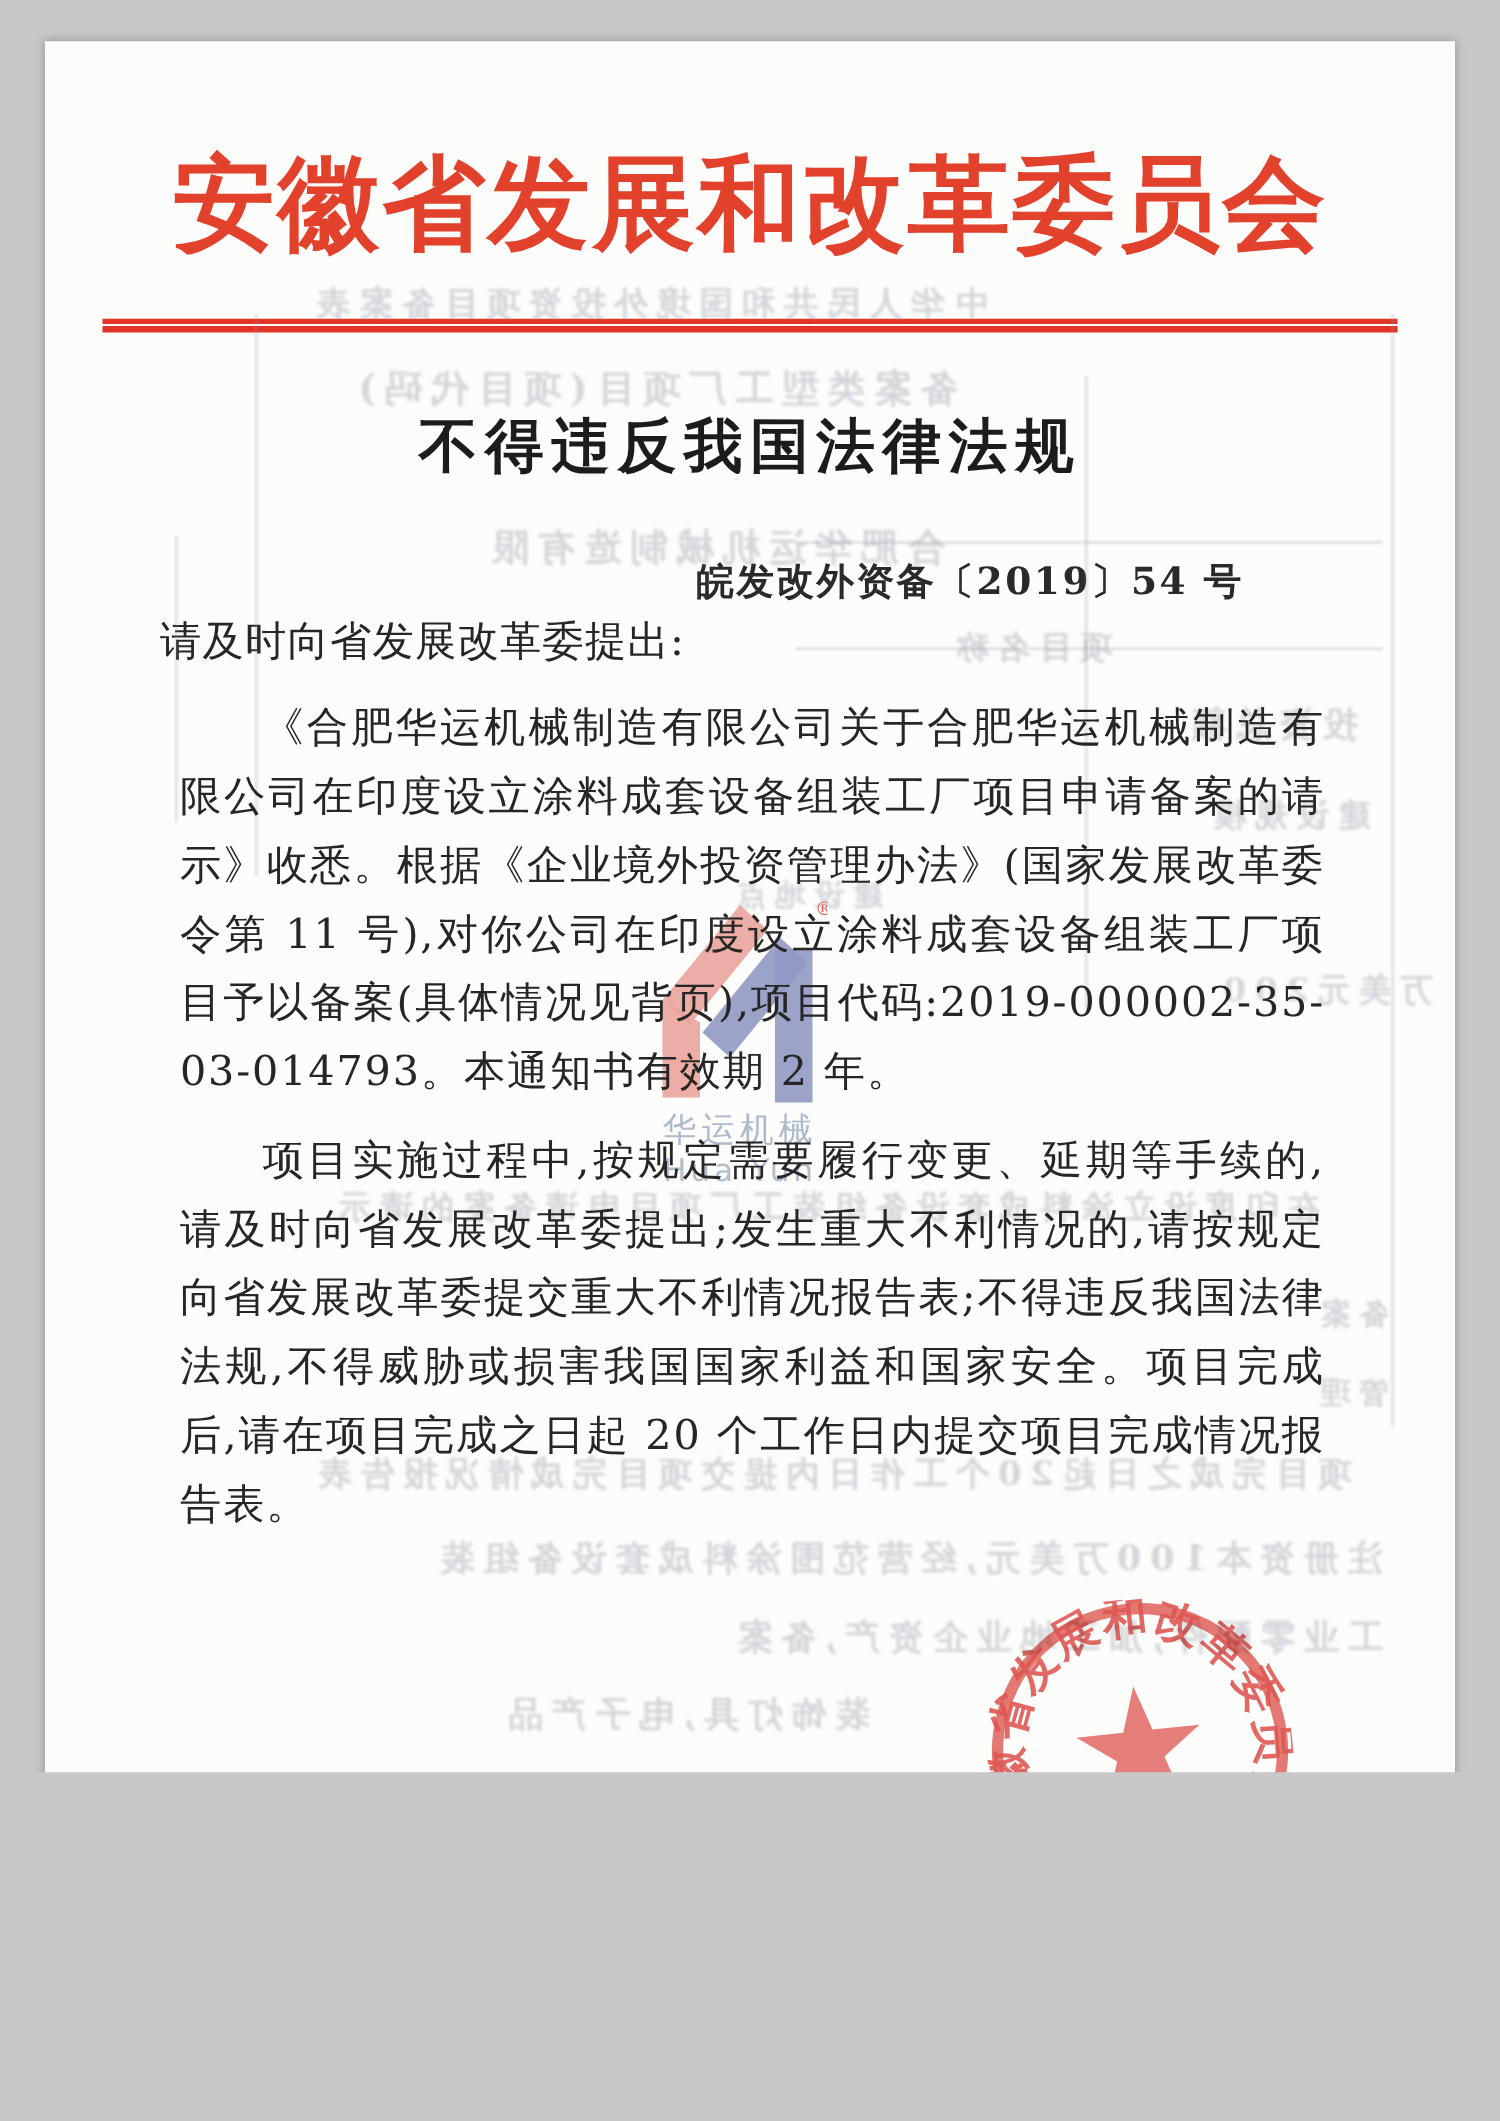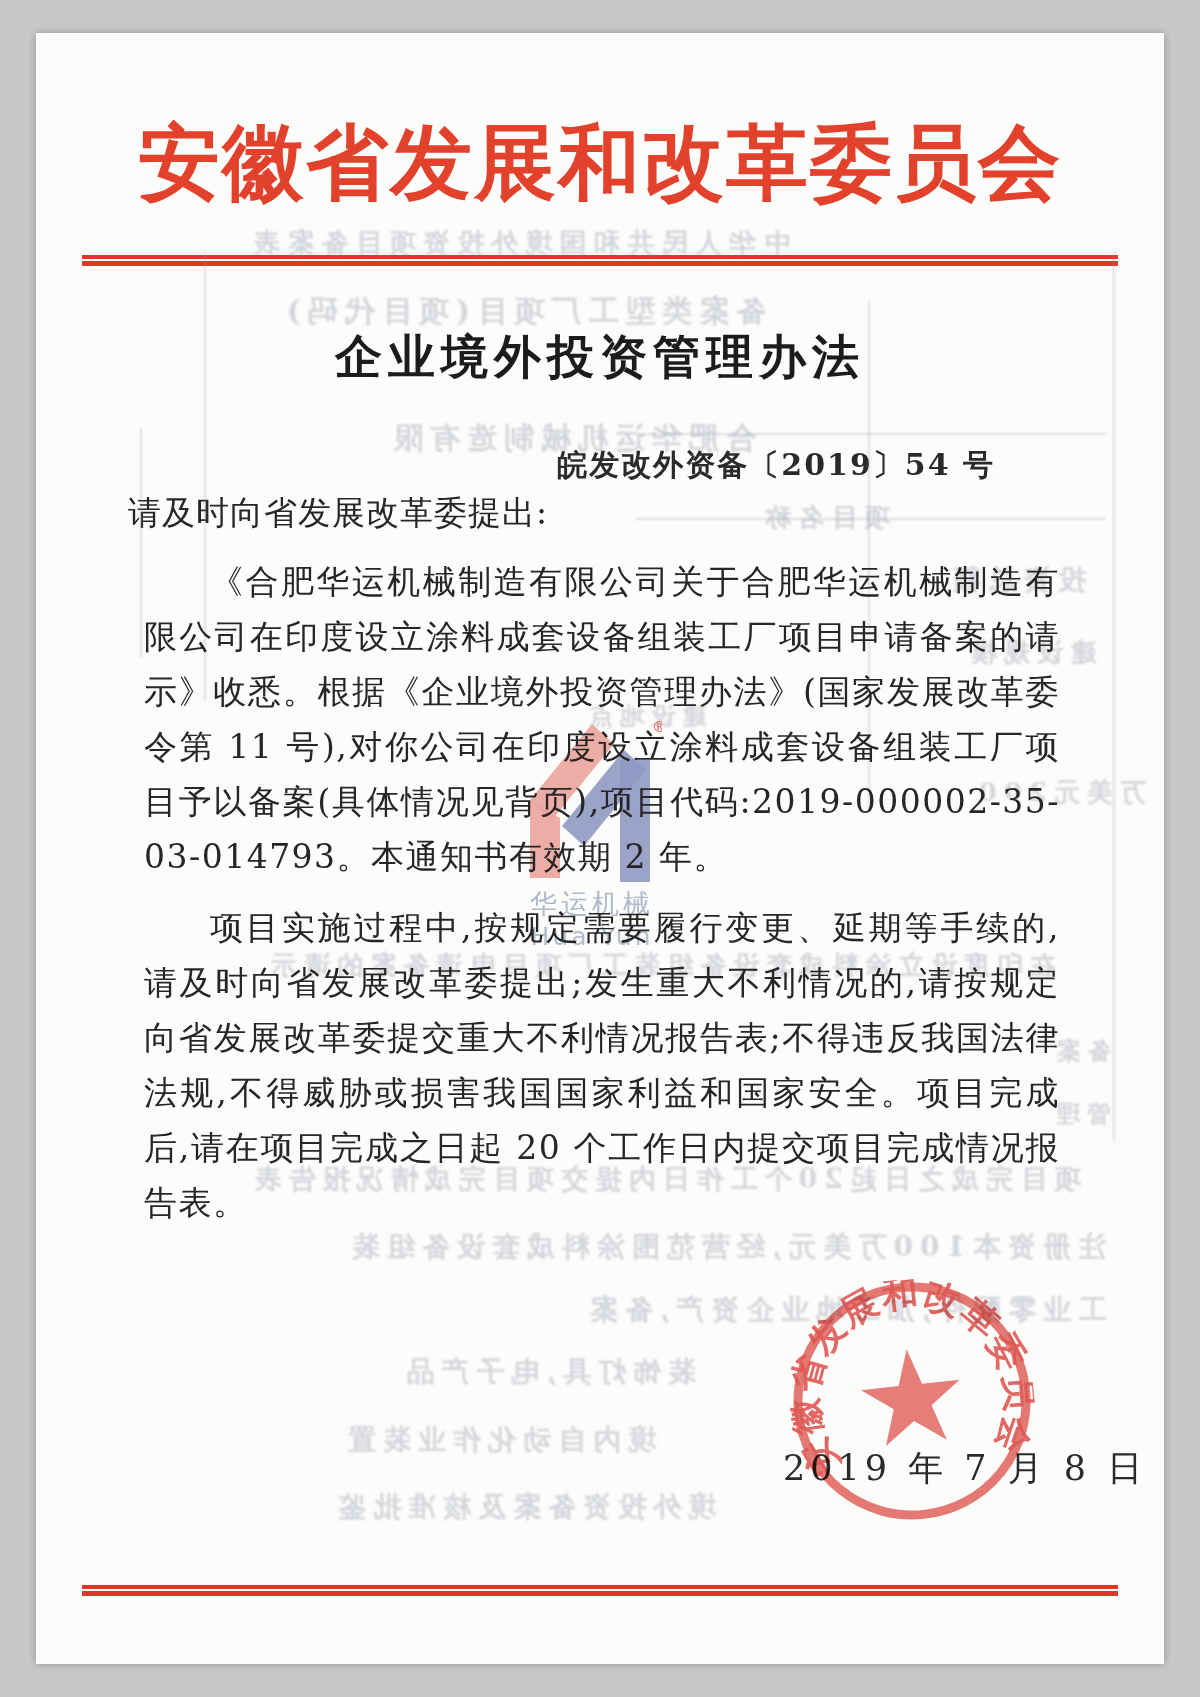--- a/index.html
+++ b/index.html
@@ -1,16 +1,16 @@
 <!DOCTYPE html>
 <html><head>
 <meta charset="utf-8">
 <style>
   html,body{margin:0;padding:0;background:#c8c8c8;}
-  .canvas{position:relative;width:1200px;height:1697px;background:#c8c8c8;overflow:hidden;
+  .canvas{position:relative;width:1200px;height:1418px;background:#c8c8c8;overflow:hidden;
           font-family:"DejaVu Serif","Liberation Serif",serif;}
   .paper{position:absolute;left:36px;top:33px;width:1128px;height:1631px;background:#fcfcfb;
          box-shadow:0 0 8px rgba(0,0,0,.28);}
   
   .agency{position:absolute;top:76px;left:0;width:100%;text-align:center;
           font-size:82px;font-weight:700;color:#e2412c;letter-spacing:2px;white-space:nowrap;}
   .red-rule{position:absolute;left:46px;width:1036px;height:11px;
             background:linear-gradient(to bottom,#e43327 0 38%,#ffffff 38% 52%,#e43327 52% 100%);}
   .rule-top{top:222px;}
   .rule-bottom{top:1552px;}
@@ -68,21 +68,21 @@
         <div class="bleed-vline" style="left: 832px; top: 268px; height: 510px;"></div>
         <div class="bleed-vline" style="left: 1077px; top: 218px; height: 890px;"></div>
         <div class="bleed-vline" style="left: 104px; top: 395px; height: 230px;"></div>
         <div class="bleed-hline" style="left: 600px; top: 400px; width: 470px;"></div>
         <div class="bleed-hline" style="left: 600px; top: 485px; width: 470px;"></div>
       </div>
 
     <div class="agency">安徽省发展和改革委员会</div>
     <div class="red-rule rule-top"></div>
 
-    <h1 class="doc-title">企业境外投资管理办法</h1>
+    <h1 class="doc-title">不得违反我国法律法规</h1>
     <div class="ref">皖发改外资备〔2019〕54 号</div>
     <div class="addressee">请及时向省发展改革委提出:</div>
 
     <div class="watermark">
       <svg class="wm-logo" width="140" height="168" viewBox="0 0 140 168">
         <polygon points="8,84 70,8 92,28 30,104" fill="#eba49d" opacity="0.9"></polygon>
         <polygon points="8,84 38,102 38,162 8,162" fill="#eba49d" opacity="0.9"></polygon>
         <polygon points="40,110 102,34 124,54 62,130" fill="#9099c3" opacity="0.9"></polygon>
         <polygon points="98,44 128,44 128,166 98,166" fill="#9099c3" opacity="0.9"></polygon>
         <text x="130" y="16" font-size="15" fill="#e2594f">®</text>

